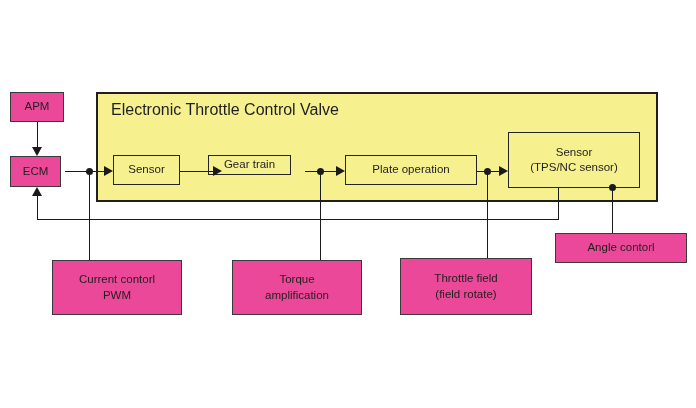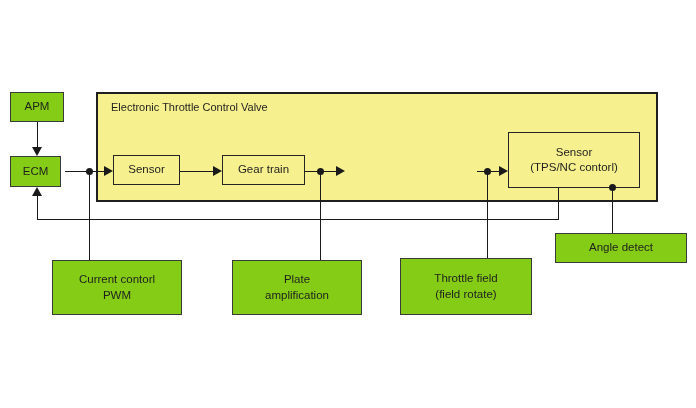--- a/index.html
+++ b/index.html
@@ -12,21 +12,21 @@
   body{font-family:"Liberation Sans", sans-serif;color:var(--ink);}
   .canvas{
     position:relative;
     width:696px;height:408px;
     background:var(--bg);
     overflow:hidden;
   }
   .box{
     position:absolute;
     border:1px solid #3a3a3a;
-    background:#84cc16;
+    background:#ec4899;
     display:flex;flex-direction:column;
     align-items:center;justify-content:center;
     font-size:11.5px;line-height:1.32;
     text-align:center;
     box-sizing:border-box;
     z-index:3;
   }
   .box.inner{
     background:transparent;
     border:1px solid #242424;
@@ -35,39 +35,39 @@
     position:absolute;
     left:96px;top:92px;width:562px;height:110px;
     background:var(--yellow);
     border:2px solid #1f1f1f;
     box-sizing:border-box;
     z-index:1;
   }
   .container-title{
     position:absolute;
     left:13px;top:7px;
-    font-size:11px;
+    font-size:16px;
     white-space:nowrap;
   }
   .hline,.vline{position:absolute;background:var(--line);z-index:2;}
   .hline{height:1px;}
   .vline{width:1px;}
   .dot{
     position:absolute;width:7px;height:7px;border-radius:50%;
     background:var(--line);z-index:4;
   }
   .arrow{position:absolute;width:0;height:0;z-index:4;}
   .arrow.right{border-top:5px solid transparent;border-bottom:5px solid transparent;border-left:9px solid var(--line);}
   .arrow.down {border-left:5px solid transparent;border-right:5px solid transparent;border-top:9px solid var(--line);}
   .arrow.up   {border-left:5px solid transparent;border-right:5px solid transparent;border-bottom:9px solid var(--line);}
   
   #apm    {left:10px; top:92px;  width:54px;  height:30px;}
   #ecm    {left:10px; top:156px; width:51px;  height:31px;}
   #motor  {left:113px;top:155px; width:67px;  height:30px;}
-  #gear   {left:222px;top:155px; width:83px;  height:30px;}
+  #gear   {left:208px;top:155px; width:83px;  height:20px;}
   #plate  {left:345px;top:155px; width:132px; height:30px;}
   #sensor {left:508px;top:132px; width:132px; height:56px;align-items:center;}
   #current{left:52px; top:260px; width:130px; height:55px;align-items:center;}
   #torque {left:232px;top:260px; width:130px; height:55px;}
   #magnet {left:400px;top:258px; width:132px; height:57px;}
   #angle  {left:555px;top:233px; width:132px; height:30px;}
 </style>
 </head>
 <body>
 
@@ -83,39 +83,42 @@
   <div class="box" id="ecm">
     <span>ECM</span>
   </div>
 
   <div class="box inner" id="motor">
     <span>Sensor</span>
   </div>
   <div class="box inner" id="gear">
     <span>Gear train</span>
   </div>
+  <div class="box inner" id="plate">
+    <span>Plate operation</span>
+  </div>
   <div class="box inner" id="sensor">
     <span>Sensor</span>
-    <span>(TPS/NC contorl)</span>
+    <span>(TPS/NC sensor)</span>
   </div>
 
   <div class="box" id="current">
     <span>Current contorl</span>
     <span>PWM</span>
   </div>
   <div class="box" id="torque">
-    <span>Plate</span>
+    <span>Torque</span>
     <span>amplification</span>
   </div>
   <div class="box" id="magnet">
     <span>Throttle field</span>
     <span>(field rotate)</span>
   </div>
   <div class="box" id="angle">
-    <span>Angle detect</span>
+    <span>Angle contorl</span>
   </div>
 
   <div class="vline" style="left:37px;top:122px;height:26px;"></div>
   <div class="arrow down" style="left:32px;top:147px;"></div>
 
   <div class="hline" style="left:65px;top:171px;width:41px;"></div>
   <div class="arrow right" style="left:104px;top:166px;"></div>
   <div class="dot" style="left:86px;top:168px;"></div>
 
   <div class="hline" style="left:180px;top:171px;width:35px;"></div>

